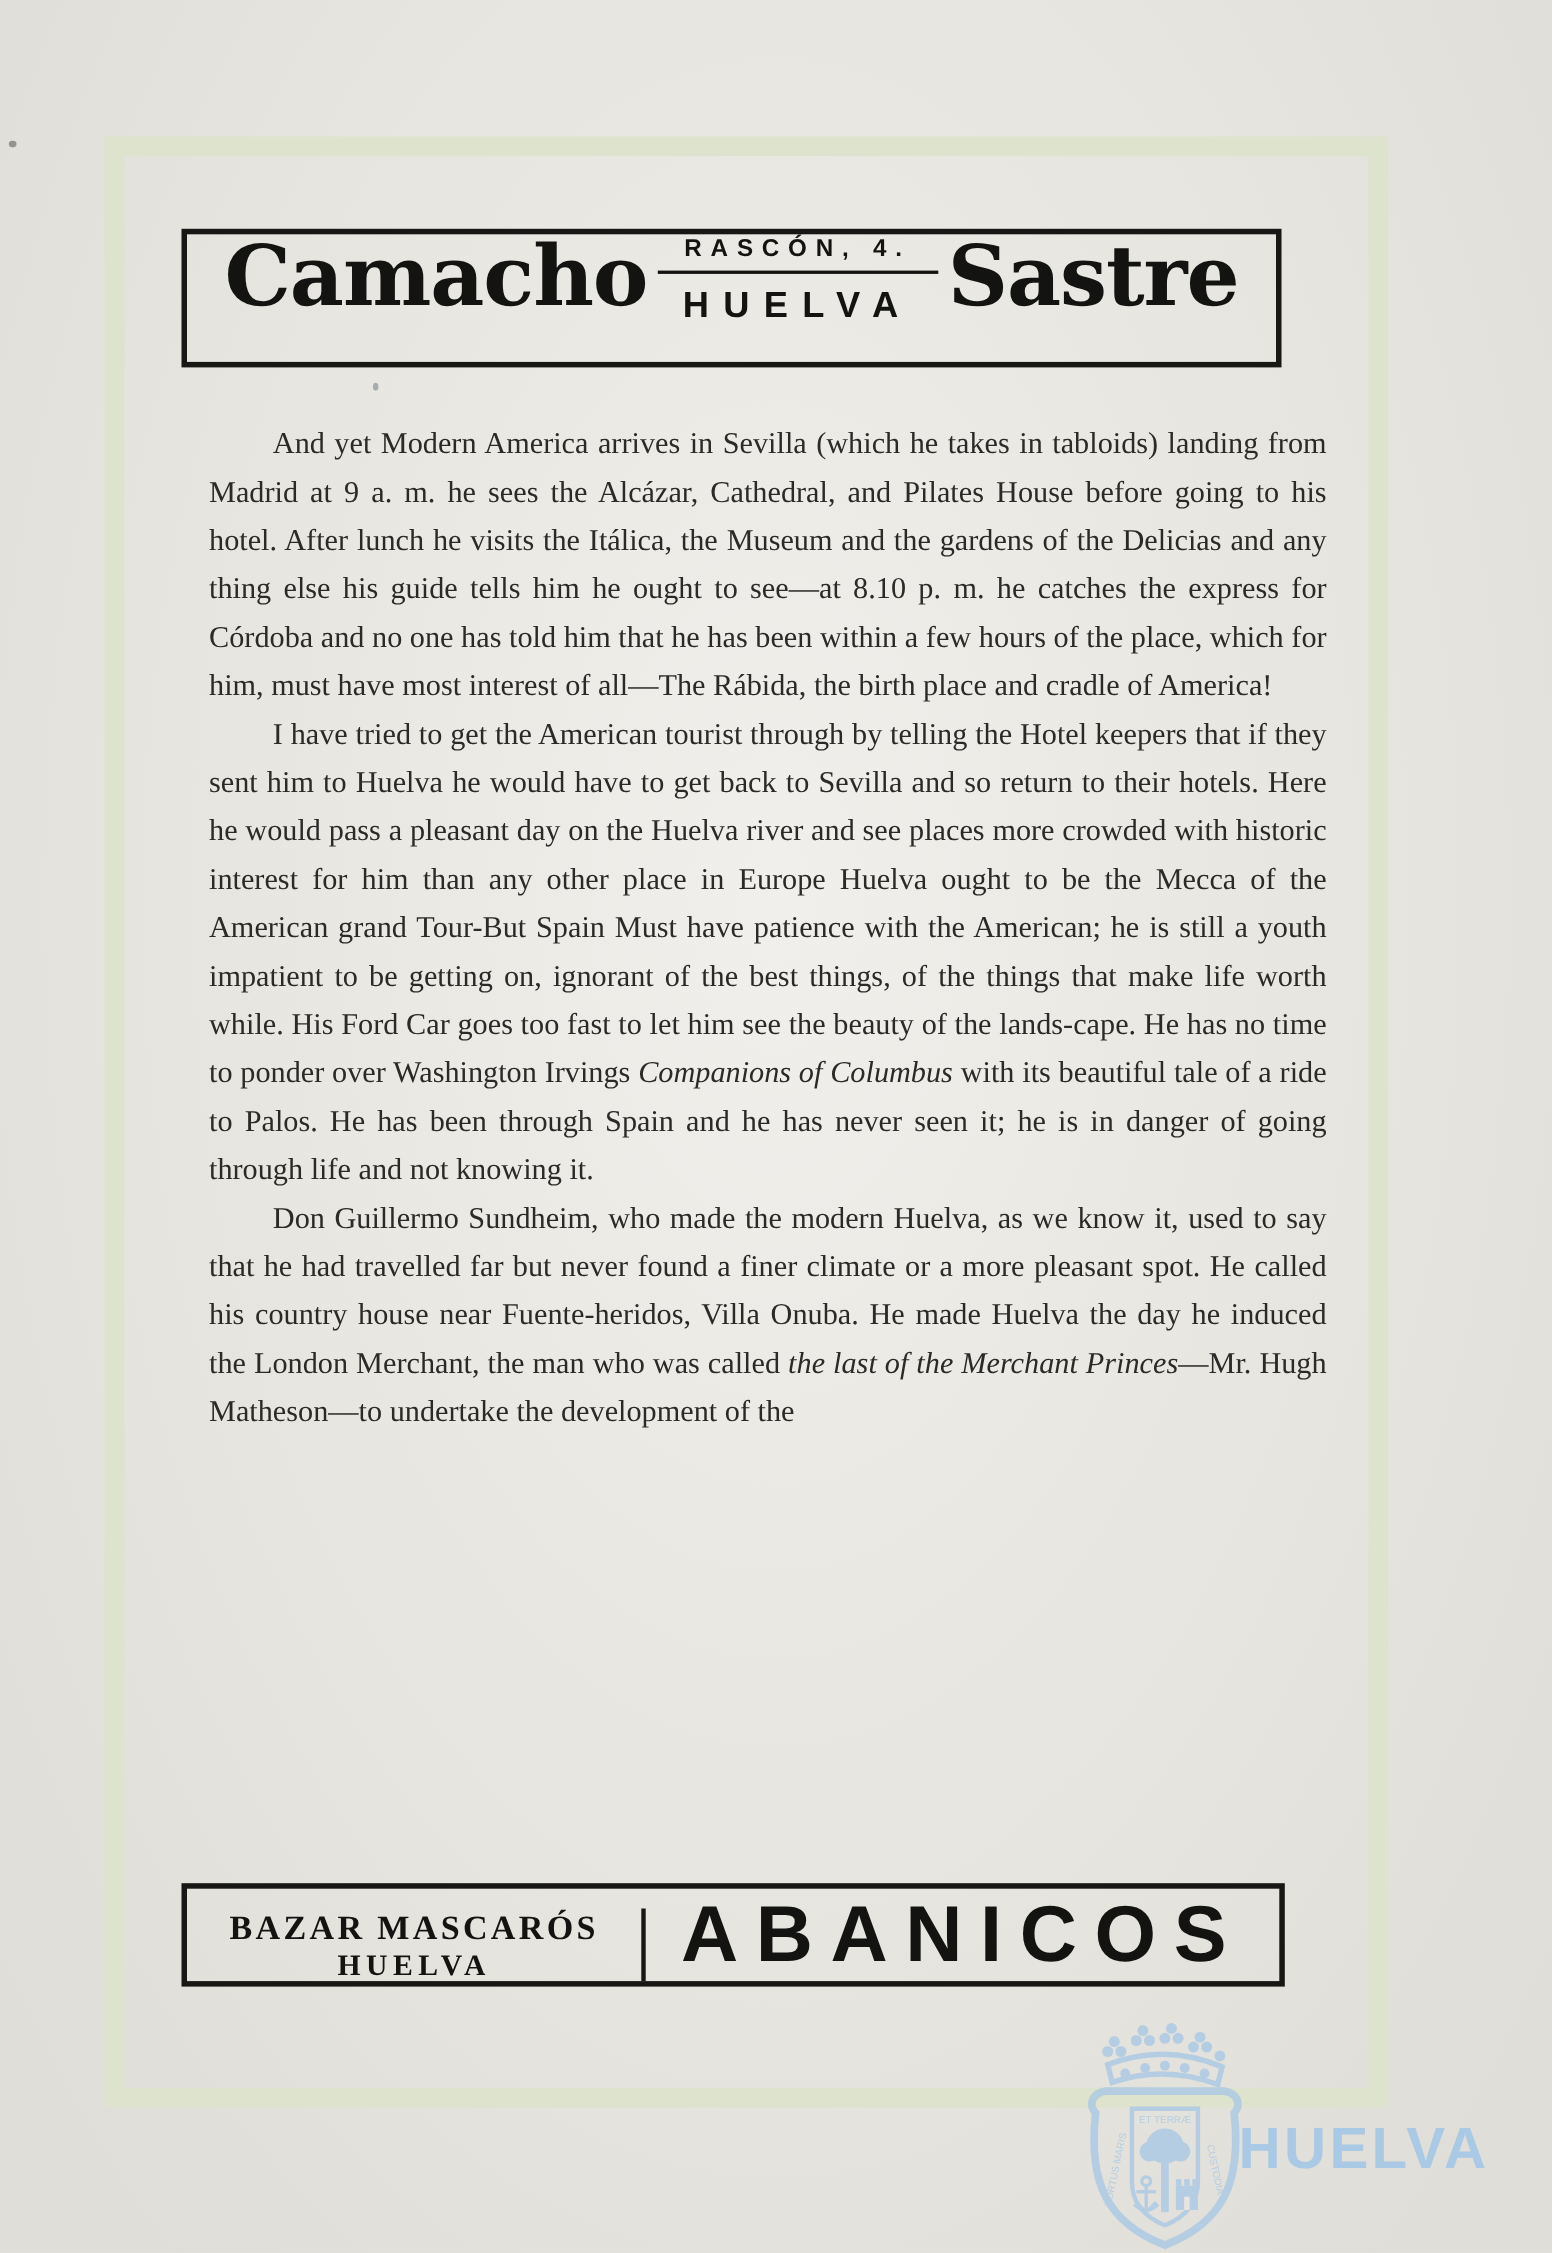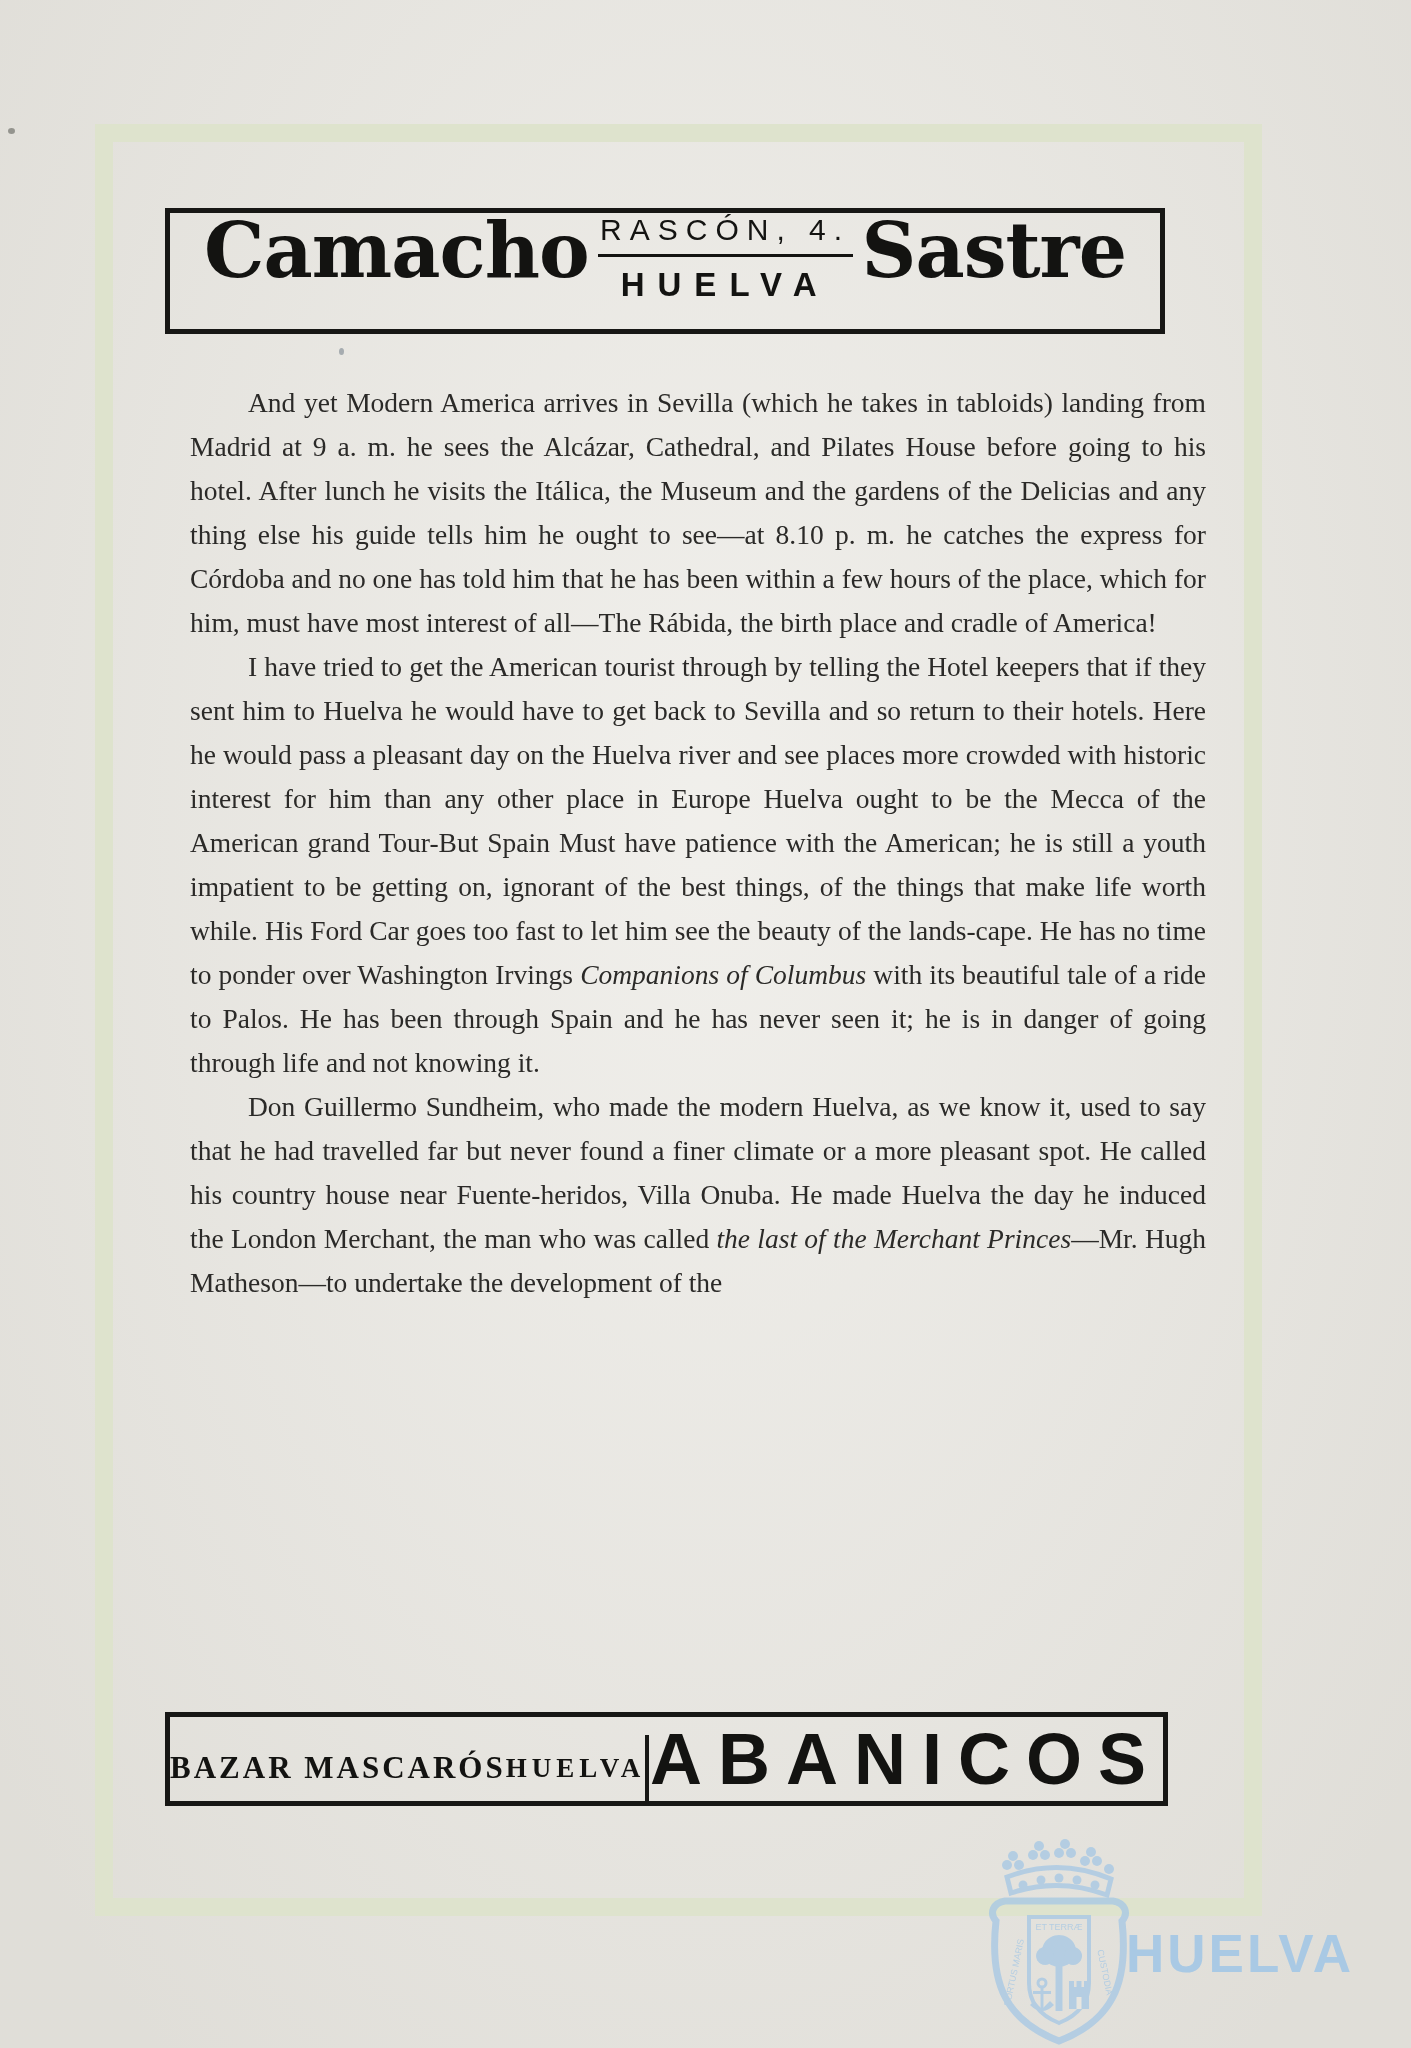--- a/index.html
+++ b/index.html
@@ -35,22 +35,22 @@
     display:flex;align-items:flex-start;justify-content:space-between;
     padding:0 34px;
   }
   .script-word{
     font-family:"DejaVu Serif", serif;
     font-weight:bold;font-size:76px;line-height:1;letter-spacing:-1px;
     color:#131311;
   }
   .top-ad-center{text-align:center;color:#131311;}
   .top-ad-line1{
-    font-family:"Liberation Sans", sans-serif;font-weight:normal;
-    font-size:30px;letter-spacing:8px;white-space:nowrap;
+    font-family:"Liberation Sans", sans-serif;font-weight:bold;
+    font-size:22px;letter-spacing:8px;white-space:nowrap;
   }
   .top-ad-rule{width:255px;border-top:3px solid #131311;margin:7px auto 9px auto;}
   .top-ad-line2{
     font-family:"Liberation Sans", sans-serif;font-weight:bold;
     font-size:33px;letter-spacing:13px;white-space:nowrap;
   }
 
   
   .article{
     position:absolute;left:190px;top:381px;width:1016px;
@@ -60,21 +60,21 @@
   .body-par.indent{text-indent:58px;font-family:Liberation Serif, serif;}
   .body-par i{font-style:italic;}
 
   
   .bottom-ad{
     position:absolute;left:165px;top:1712px;width:1003px;height:94px;
     border:5px solid #171715;display:flex;align-items:stretch;color:#131311;
   }
   .bottom-ad-left{
     flex:0 0 42%;border-right:4px solid #171715;
-    display:flex;flex-direction:row;align-items:center;justify-content:space-between;
+    display:flex;flex-direction:column;align-items:center;justify-content:space-between;
     font-family:"Liberation Serif", serif;font-weight:bold;margin-top:18px;
   }
   .bottom-ad-left-line1{font-size:31px;letter-spacing:3px;white-space:nowrap;}
   .bottom-ad-left-line2{font-size:27px;letter-spacing:5px;white-space:nowrap;}
   .bottom-ad-right{
     flex:1;display:flex;align-items:center;justify-content:center;
     font-family:"Liberation Sans", sans-serif;font-weight:bold;
     font-size:72px;letter-spacing:16px;white-space:nowrap;
   }
 

